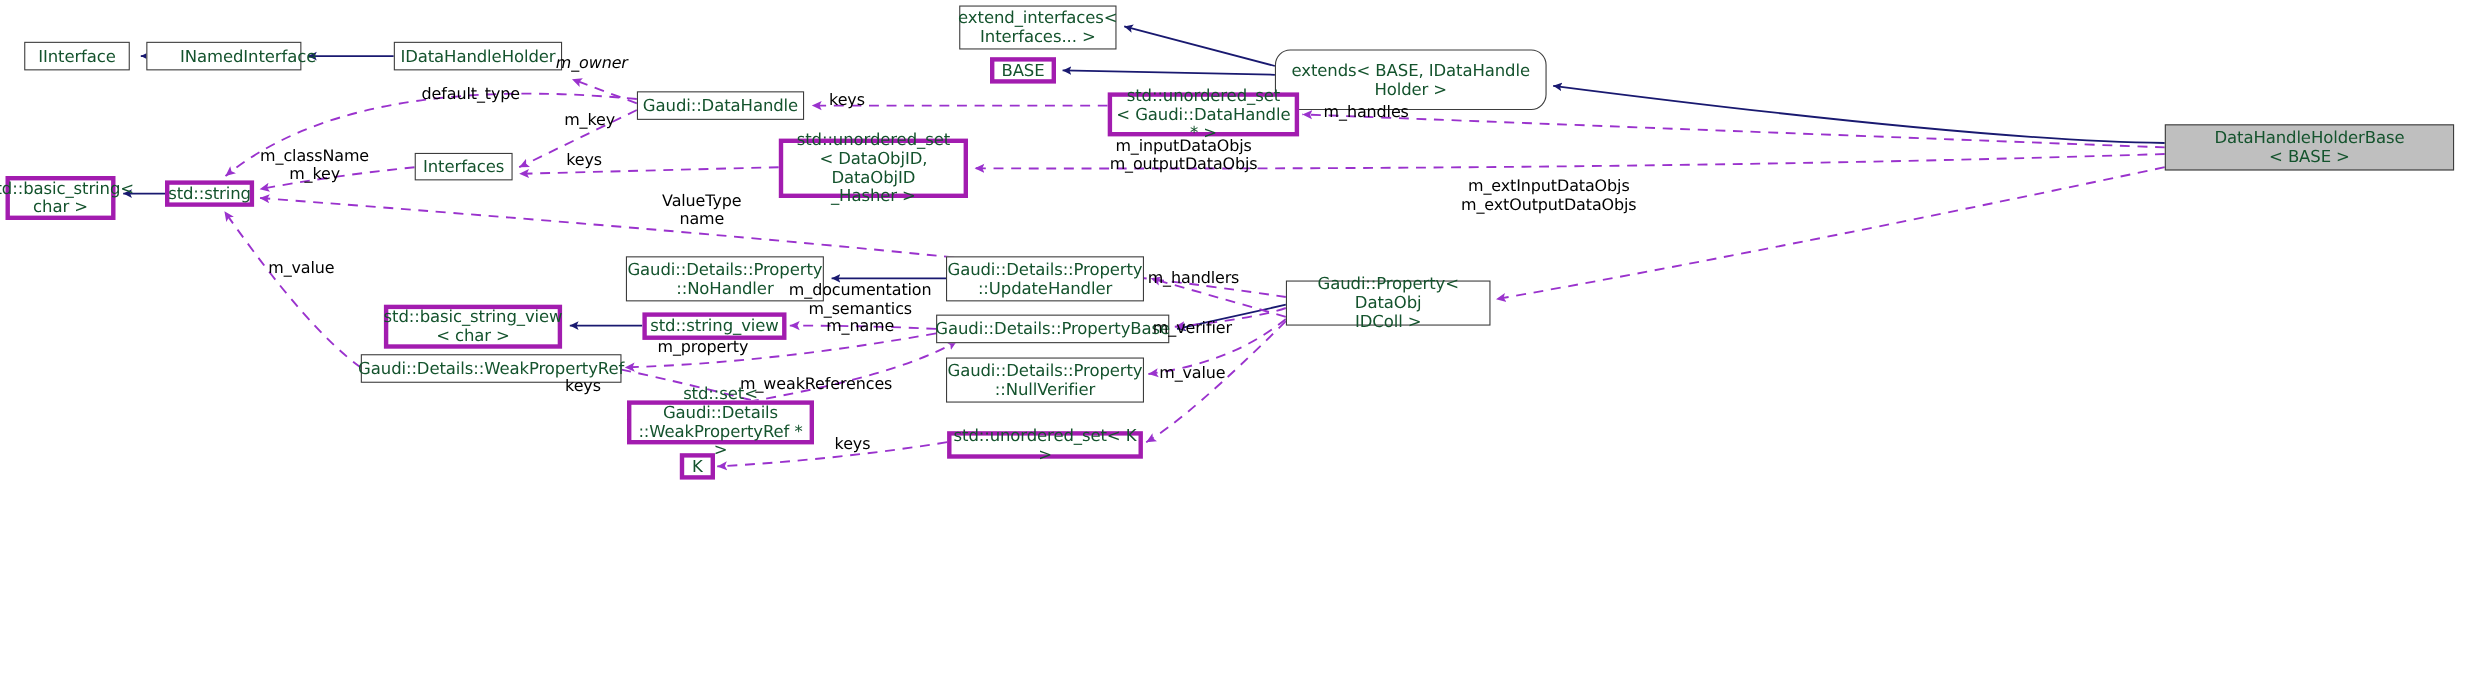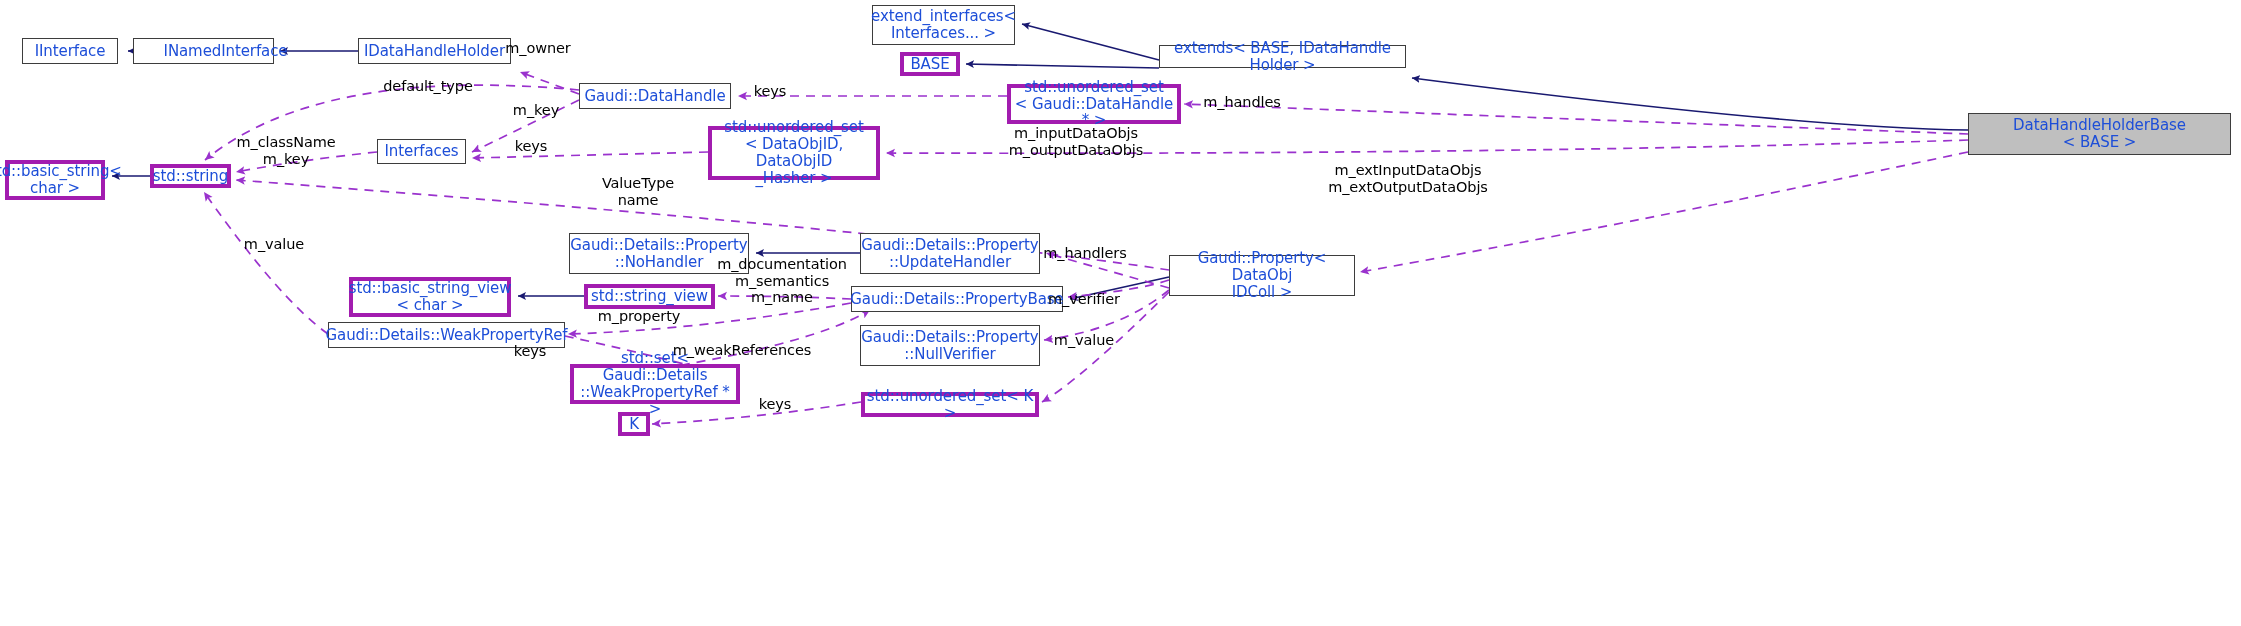--- a/index.html
+++ b/index.html
@@ -7,21 +7,21 @@
   #canvas{position:relative;width:2241px;height:626px;background:#ffffff;overflow:hidden;}
   svg#edges{position:absolute;left:0;top:0;width:2241px;height:626px;}
   .node{
     position:absolute;
     box-sizing:border-box;
     display:flex;
     align-items:center;
     justify-content:center;
     text-align:center;
     background:#ffffff;
-    color:#1d4ed8;
+    color:#14532d;
     font-size:15px;
     line-height:1.12;
     white-space:pre-line;
     letter-spacing:-0.1px;
   }
   .node.thin{border:4px solid #a21caf;}
   .node.bold{border:1.6px solid #3d3d3d;}
   .node.highlight{border:1.6px solid #3d3d3d;background:#bfbfbf;}
   .elabel{
     position:absolute;
@@ -83,21 +83,21 @@
       <path d="M328,334 Q280,300 204,192"></path>
     </g>
   </svg>
 
   <div class="node bold" style="left:22px;top:38px;width:96px;height:26px;"><span>IInterface</span></div>
   <div class="node bold" style="left:133px;top:38px;width:141px;height:26px;padding-left:44px;"><span>INamedInterface</span></div>
   <div class="node bold" style="left:358px;top:38px;width:153px;height:26px;"><span>IDataHandleHolder</span></div>
   <div class="node bold" style="left:872px;top:5px;width:143px;height:40px;"><span>extend_interfaces&lt;
  Interfaces... &gt;</span></div>
   <div class="node thin" style="left:900px;top:52px;width:60px;height:24px;"><span>BASE</span></div>
-  <div class="node bold" style="left:1159px;top:45px;width:247px;height:23px;"><span>extends&lt; BASE, IDataHandle
+  <div class="node bold" style="left:1159px;top:45px;width:247px;height:55px;border-radius:14px;"><span>extends&lt; BASE, IDataHandle
 Holder &gt;</span></div>
   <div class="node highlight" style="left:1968px;top:113px;width:263px;height:42px;"><span>DataHandleHolderBase
 &lt; BASE &gt;</span></div>
   <div class="node bold" style="left:579px;top:83px;width:152px;height:26px;"><span>Gaudi::DataHandle</span></div>
   <div class="node thin" style="left:1007px;top:84px;width:174px;height:40px;"><span>std::unordered_set
 &lt; Gaudi::DataHandle * &gt;</span></div>
   <div class="node thin" style="left:5px;top:160px;width:100px;height:40px;"><span>std::basic_string&lt;
  char &gt;</span></div>
   <div class="node thin" style="left:150px;top:164px;width:81px;height:24px;"><span>std::string</span></div>
   <div class="node bold" style="left:377px;top:139px;width:89px;height:25px;"><span>Interfaces</span></div>
@@ -115,21 +115,21 @@
   <div class="node thin" style="left:584px;top:284px;width:131px;height:25px;"><span>std::string_view</span></div>
   <div class="node bold" style="left:851px;top:286px;width:212px;height:26px;"><span>Gaudi::Details::PropertyBase</span></div>
   <div class="node bold" style="left:328px;top:322px;width:237px;height:26px;"><span>Gaudi::Details::WeakPropertyRef</span></div>
   <div class="node bold" style="left:860px;top:325px;width:180px;height:41px;"><span>Gaudi::Details::Property
 ::NullVerifier</span></div>
   <div class="node thin" style="left:570px;top:364px;width:170px;height:40px;"><span>std::set&lt; Gaudi::Details
 ::WeakPropertyRef * &gt;</span></div>
   <div class="node thin" style="left:861px;top:392px;width:178px;height:25px;"><span>std::unordered_set&lt; K &gt;</span></div>
   <div class="node thin" style="left:618px;top:412px;width:32px;height:24px;"><span>K</span></div>
 
-  <div class="elabel" style="left:498px;top:40px;width:80px;">m_owner</div>
+  <div class="elabel" style="left:498px;top:50px;width:80px;font-style:italic;">m_owner</div>
   <div class="elabel" style="left:373px;top:78px;width:110px;">default_type</div>
   <div class="elabel" style="left:745px;top:83px;width:50px;">keys</div>
   <div class="elabel" style="left:1196px;top:94px;width:92px;">m_handles</div>
   <div class="elabel" style="left:505px;top:102px;width:62px;">m_key</div>
   <div class="elabel" style="left:1002px;top:125px;width:148px;">m_inputDataObjs
 m_outputDataObjs</div>
   <div class="elabel" style="left:236px;top:134px;width:100px;">m_className
 m_key</div>
   <div class="elabel" style="left:506px;top:138px;width:50px;">keys</div>
   <div class="elabel" style="left:1320px;top:162px;width:176px;">m_extInputDataObjs

